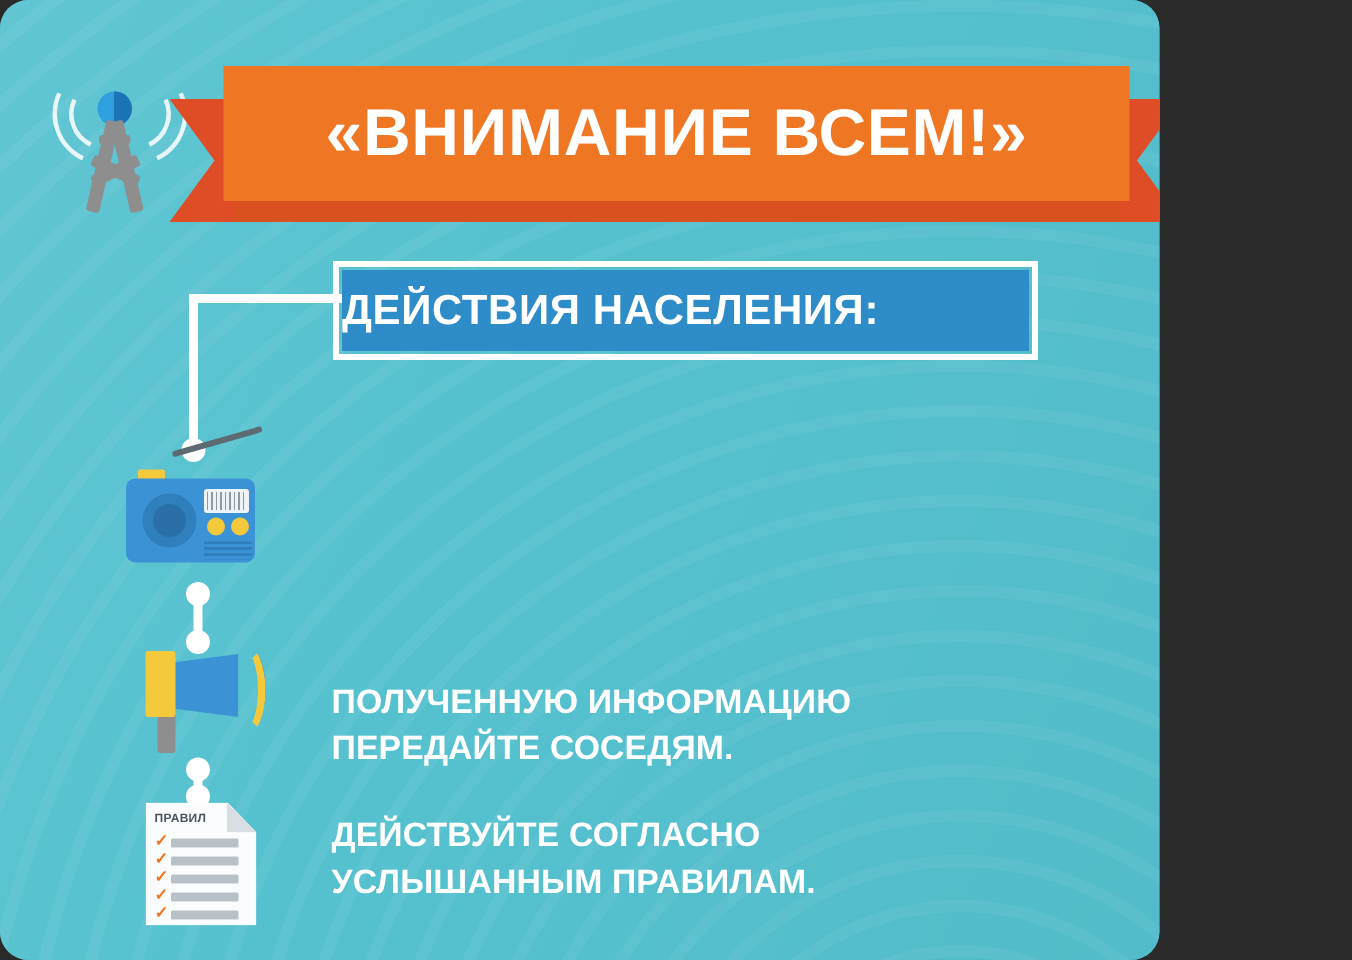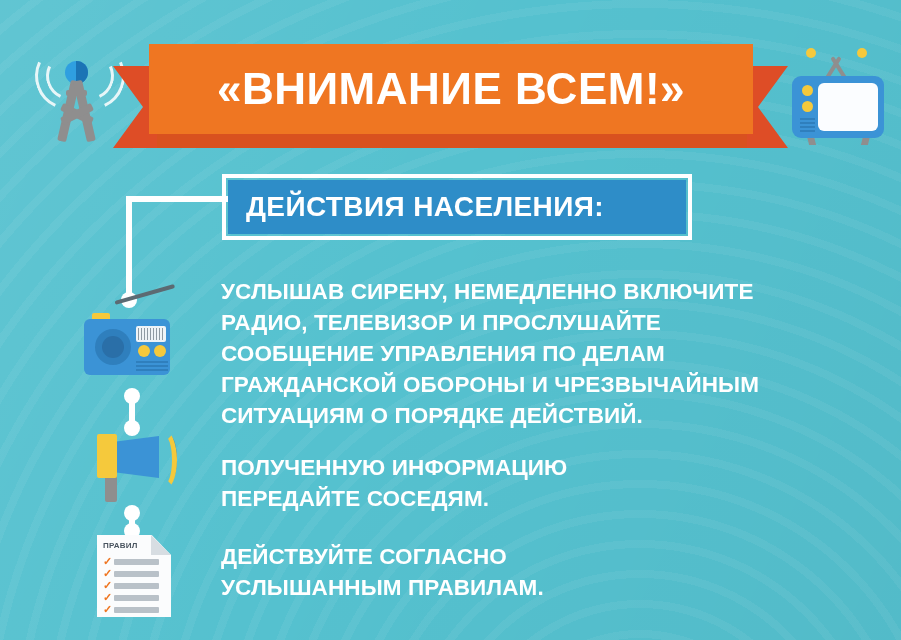--- a/index.html
+++ b/index.html
@@ -3,25 +3,26 @@
 <meta charset="utf-8">
 <title>Внимание всем</title>
 <style>
   html, body {
     margin: 0;
     padding: 0;
     background: #2a2a2a;
   }
   #poster {
     position: relative;
-    width: 901px;
+    width: 773px;
     height: 640px;
     overflow: hidden;
     background: #56c2d0;
     font-family: "Liberation Sans", sans-serif;
+    border-radius: 19px;
     -webkit-font-smoothing: antialiased;
   }
 
   
   .bg-base {
     position: absolute;
     inset: 0;
     background: #55c1cf;
   }
   .bg-rings {
@@ -110,21 +111,21 @@
   }
   .headbox {
     position: absolute;
     left: 228px;
     top: 180px;
     width: 458px;
     height: 54px;
     background: #2e8dc8;
     display: flex;
     align-items: center;
-    padding-left: 18px;
+    padding-left: 0;
     box-sizing: border-box;
   }
   .headbox-text {
     color: #ffffff;
     font-size: 28px;
     font-weight: bold;
     letter-spacing: 0.4px;
     line-height: 1;
     white-space: nowrap;
   }
@@ -556,23 +557,18 @@
     <div class="doc-row" style="top:60px;">
       <span class="check">✓</span>
       <span class="bar"></span>
     </div>
     <div class="doc-row" style="top:72px;">
       <span class="check">✓</span>
       <span class="bar"></span>
     </div>
   </div>
 
-  <div class="para" id="para-1">УСЛЫШАВ СИРЕНУ, НЕМЕДЛЕННО ВКЛЮЧИТЕ
-РАДИО, ТЕЛЕВИЗОР И ПРОСЛУШАЙТЕ
-СООБЩЕНИЕ УПРАВЛЕНИЯ ПО ДЕЛАМ
-ГРАЖДАНСКОЙ ОБОРОНЫ И ЧРЕЗВЫЧАЙНЫМ
-СИТУАЦИЯМ О ПОРЯДКЕ ДЕЙСТВИЙ.</div>
   <div class="para" id="para-3">ДЕЙСТВУЙТЕ СОГЛАСНО
 УСЛЫШАННЫМ ПРАВИЛАМ.</div>
   <div class="para" id="para-2">ПОЛУЧЕННУЮ ИНФОРМАЦИЮ
 ПЕРЕДАЙТЕ СОСЕДЯМ.</div>
 
 </div>
 
 </body></html>

